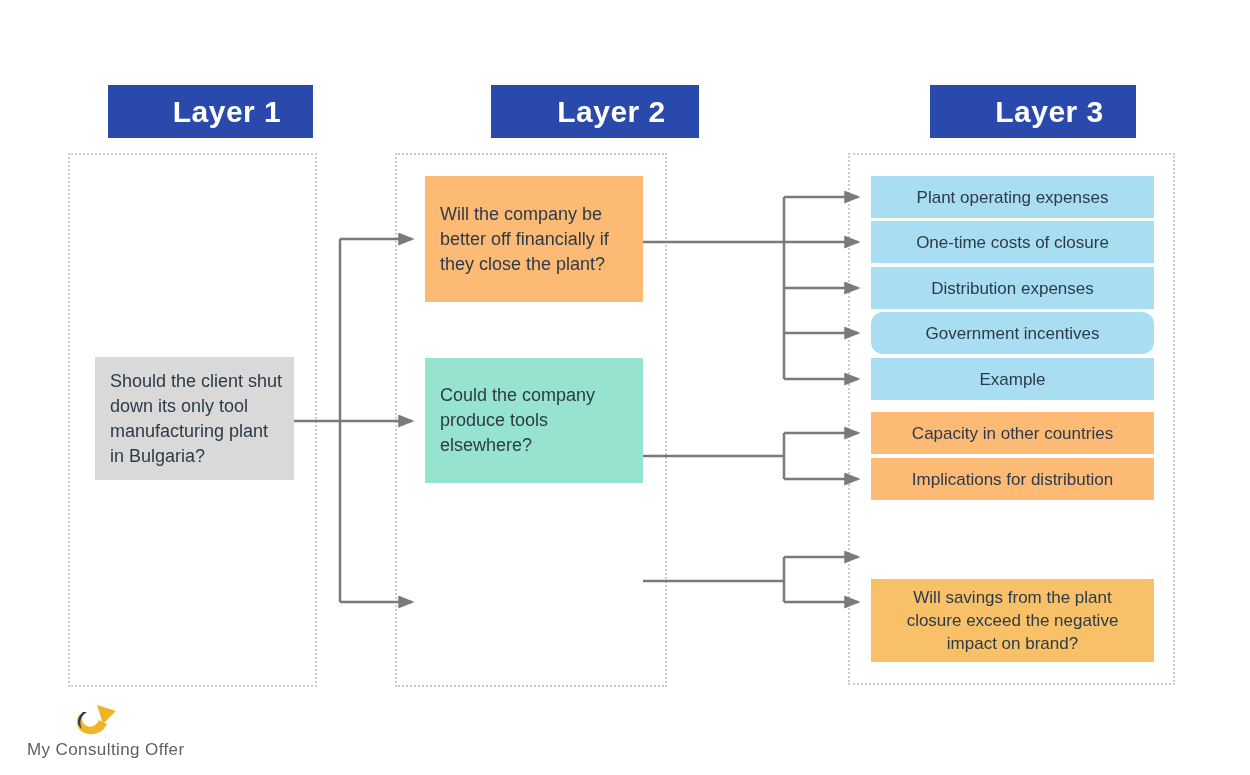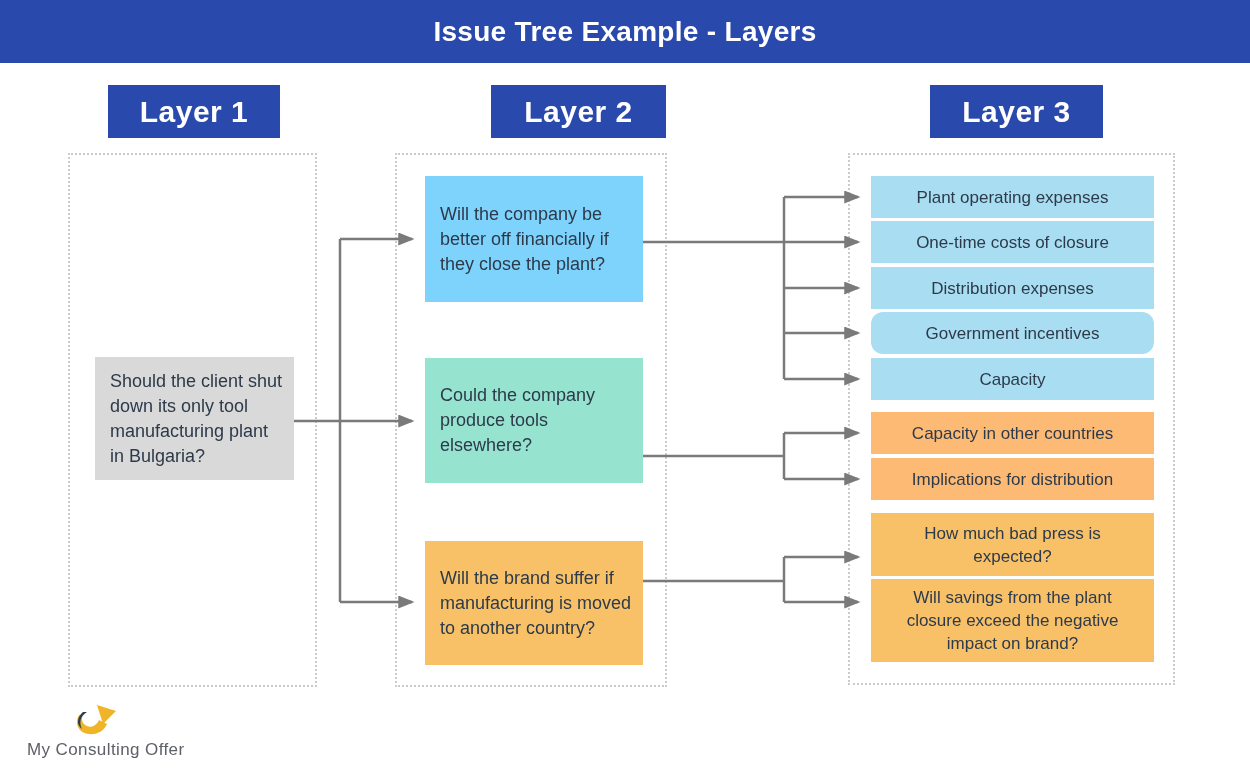--- a/index.html
+++ b/index.html
@@ -10,40 +10,40 @@
   
   .title-bar{
     position:absolute;left:0;top:0;width:1250px;height:63px;
     background:#2a49ac;color:#ffffff;display:flex;align-items:center;justify-content:center;
     font-size:28px;font-weight:700;letter-spacing:.3px;
   }
   
   .layer-header{
     position:absolute;top:85px;height:53px;background:#2a49ac;color:#ffffff;
     display:flex;align-items:center;justify-content:center;
-    font-size:30px;font-weight:700;letter-spacing:.5px;
+    font-size:30px;font-weight:700;letter-spacing:.5px;padding-left:33px;
   }
   #hdr1{left:108px;width:172px;}
   #hdr2{left:447px;width:175px;margin-left:44px;}
   #hdr3{left:930px;width:173px;}
   
   .col-frame{position:absolute;top:153px;height:534px;border:2.5px dotted #cbcbcb;box-sizing:border-box;background:transparent;}
   #col1{left:68px;width:249px;}
   #col2{left:395px;width:272px;}
   #col3{left:848px;width:327px;height:532px;}
   
   .node{
     position:absolute;box-sizing:border-box;color:#2d3a4a;z-index:2;
     display:flex;flex-direction:column;justify-content:center;
     font-size:18px;line-height:25px;
   }
   .node.left{align-items:flex-start;text-align:left;padding:8px 10px 8px 15px;}
   .node.center{align-items:center;text-align:center;padding:4px 24px;}
   #root-box{left:95px;top:357px;width:199px;height:123px;background:#d9d9d9;}
-  #l2-financial{left:425px;top:176px;width:218px;height:126px;background:#7dd3fc;}
+  #l2-financial{left:425px;top:176px;width:218px;height:126px;background:#fdba74;}
   #l2-production{left:425px;top:358px;width:218px;height:125px;background:#96e3d0;}
   #l2-brand{left:425px;top:541px;width:218px;height:124px;background:#f8c168;}
   .l3{left:871px;width:283px;font-size:17px;line-height:23px;}
   .l3.blue{background:#a9def2;height:42px;}
   .l3.teal{background:#fdba74;height:42px;}
   .l3.orange{background:#f8c168;}
   #l3-b0{top:176px;} #l3-b1{top:221px;} #l3-b2{top:267px;} #l3-b3{top:312px;border-radius:12px;} #l3-b4{top:358px;}
   #l3-t0{top:412px;} #l3-t1{top:458px;}
   #l3-o0{top:513px;height:63px;}
   #l3-o1{top:579px;height:83px;}
@@ -54,23 +54,20 @@
   #logo-text{
     position:absolute;left:27px;top:740px;color:#5d6167;
     font-size:17px;letter-spacing:.4px;white-space:nowrap;
   }
 </style>
 </head>
 <body>
 
 <div id="canvas">
 
-  <div class="title-bar">
-    <span>Issue Tree Example - Layers</span>
-  </div>
 
   <div class="layer-header" id="hdr1">
     <span>Layer 1</span>
   </div>
   <div class="layer-header" id="hdr2">
     <span>Layer 2</span>
   </div>
   <div class="layer-header" id="hdr3">
     <span>Layer 3</span>
   </div>
@@ -118,50 +115,44 @@
   <div class="node left" id="root-box">
     <span>Should the client shut down its only tool manufacturing plant in Bulgaria?</span>
   </div>
 
   <div class="node left" id="l2-financial">
     <span>Will the company be better off financially if they close the plant?</span>
   </div>
   <div class="node left" id="l2-production">
     <span>Could the company produce tools elsewhere?</span>
   </div>
-  <div class="node left" id="l2-brand">
-    <span>Will the brand suffer if manufacturing is moved to another country?</span>
-  </div>
 
   <div class="node center l3 blue" id="l3-b0">
     <span>Plant operating expenses</span>
   </div>
   <div class="node center l3 blue" id="l3-b1">
     <span>One-time costs of closure</span>
   </div>
   <div class="node center l3 blue" id="l3-b2">
     <span>Distribution expenses</span>
   </div>
   <div class="node center l3 blue" id="l3-b3">
     <span>Government incentives</span>
   </div>
   <div class="node center l3 blue" id="l3-b4">
-    <span>Capacity</span>
+    <span>Example</span>
   </div>
 
   <div class="node center l3 teal" id="l3-t0">
     <span>Capacity in other countries</span>
   </div>
   <div class="node center l3 teal" id="l3-t1">
     <span>Implications for distribution</span>
   </div>
 
-  <div class="node center l3 orange" id="l3-o0">
-    <span>How much bad press is expected?</span>
-  </div>
   <div class="node center l3 orange" id="l3-o1">
     <span>Will savings from the plant closure exceed the negative impact on brand?</span>
   </div>
 
   <svg id="logo-icon" viewBox="0 0 46 34">
     <path d="M7 11 C 2 20, 7 29, 17 30 C 25 31, 32 27, 35 20 L 27 16 C 25 21, 20 24, 15 22 C 10 20, 9 15, 11 11 Z" fill="#f0b429"></path>
     <path d="M25 1 L44 7 L31 20 Z" fill="#f0b429"></path>
     <path d="M11 8 C 5 13, 4 21, 10 25 C 7 19, 8 12, 15 8 Z" fill="#2d3a4a"></path>
   </svg>
   <div id="logo-text">My Consulting Offer</div>

